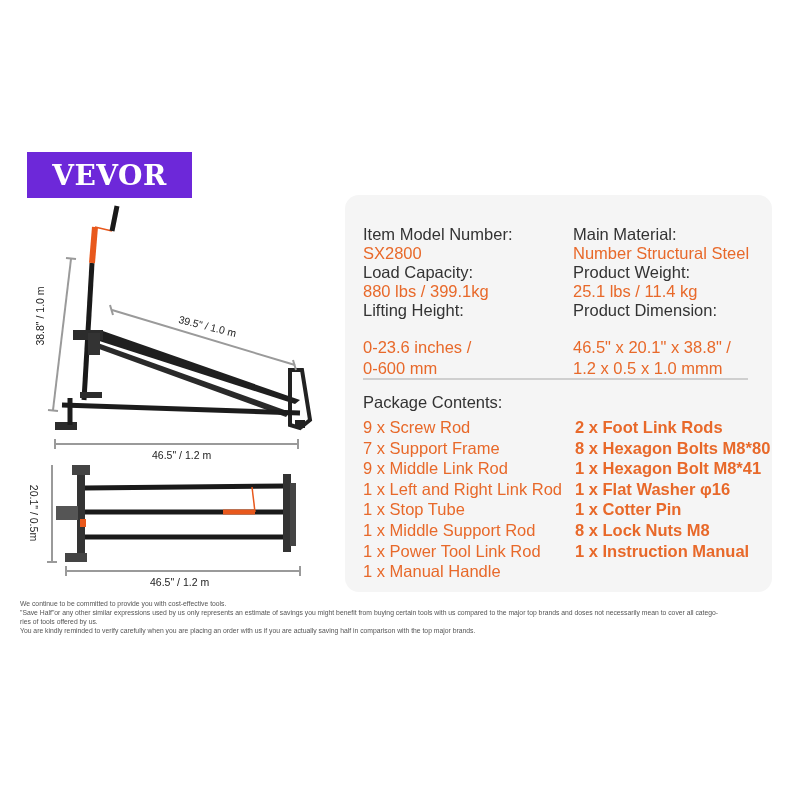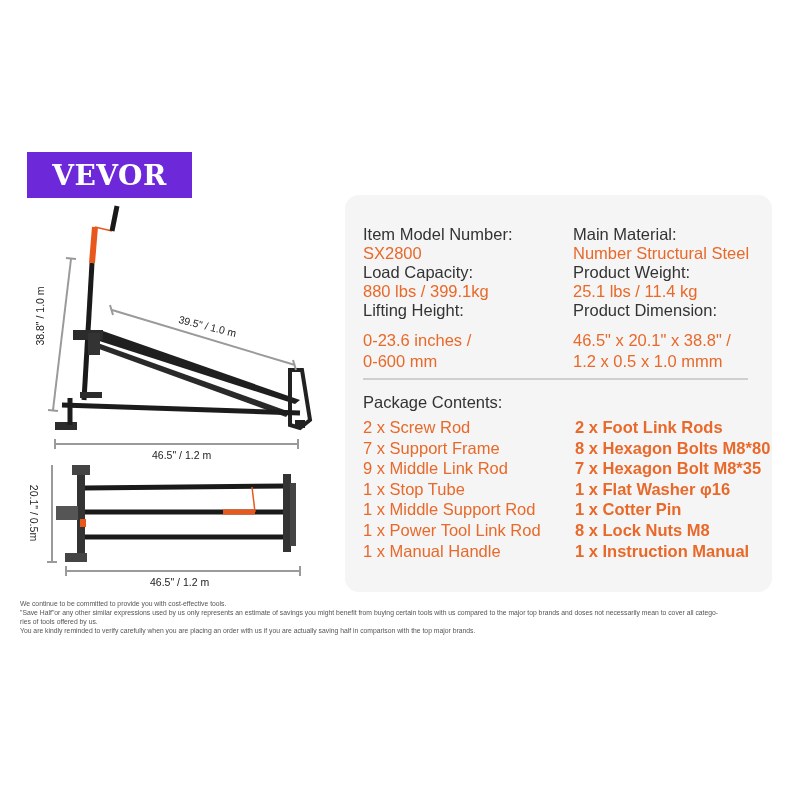--- a/index.html
+++ b/index.html
@@ -14,21 +14,21 @@
   }
   .card {
     position: absolute; left: 345px; top: 195px; width: 427px; height: 397px;
     background: #f5f5f5; border-radius: 14px;
   }
   .spec-col { position: absolute; top: 30px; font-size: 16.5px; line-height: 19px; }
   .spec-col .label { color: #333333; }
   .spec-col .value { color: #e8692a; }
   .spec-col.left { left: 18px; }
   .spec-col.right { left: 228px; }
-  .spec-col .value.multi { line-height: 21px; margin-top: 10px; }
+  .spec-col .value.multi { line-height: 21px; margin-top: 17px; }
   .divider {
     position: absolute; left: 18px; top: 183px; width: 385px; height: 2px; background: #cfcfcf;
   }
   .pkg-title { position: absolute; left: 18px; top: 198px; color: #333; font-size: 16.5px; }
   .pkg-col { position: absolute; top: 222px; font-size: 16.5px; line-height: 20.6px; color: #e8692a; }
   .pkg-col.left { left: 18px; }
   .pkg-col.right { left: 230px; font-weight: bold; }
   .pkg-col div { white-space: nowrap; }
   .disclaimer {
     position: absolute; left: 20px; top: 599px; width: 775px; font-size: 6.8px; line-height: 9px; color: #555;
@@ -129,32 +129,33 @@
     <div class="value multi">
       <div>46.5" x 20.1" x 38.8" /</div>
       <div>1.2 x 0.5 x 1.0 mmm</div>
     </div>
   </div>
 
   <div class="divider"></div>
 
   <div class="pkg-title">Package Contents:</div>
   <div class="pkg-col left">
-    <div>2 x Screw Rod</div>
+    <div>9 x Screw Rod</div>
     <div>7 x Support Frame</div>
     <div>9 x Middle Link Rod</div>
+    <div>1 x Left and Right Link Rod</div>
     <div>1 x Stop Tube</div>
     <div>1 x Middle Support Rod</div>
     <div>1 x Power Tool Link Rod</div>
     <div>1 x Manual Handle</div>
   </div>
   <div class="pkg-col right">
     <div>2 x Foot Link Rods</div>
     <div>8 x Hexagon Bolts M8*80</div>
-    <div>7 x Hexagon Bolt M8*35</div>
+    <div>1 x Hexagon Bolt M8*41</div>
     <div>1 x Flat Washer φ16</div>
     <div>1 x Cotter Pin</div>
     <div>8 x Lock Nuts M8</div>
     <div>1 x Instruction Manual</div>
   </div>
 </div>
 
 <div class="disclaimer">
   <div>We continue to be committed to provide you with cost-effective tools.</div>
   <div>"Save Half"or any other similar expressions used by us only represents an estimate of savings you might benefit from buying certain tools with us compared to the major top brands and doses not necessarily mean to cover all catego-</div>

